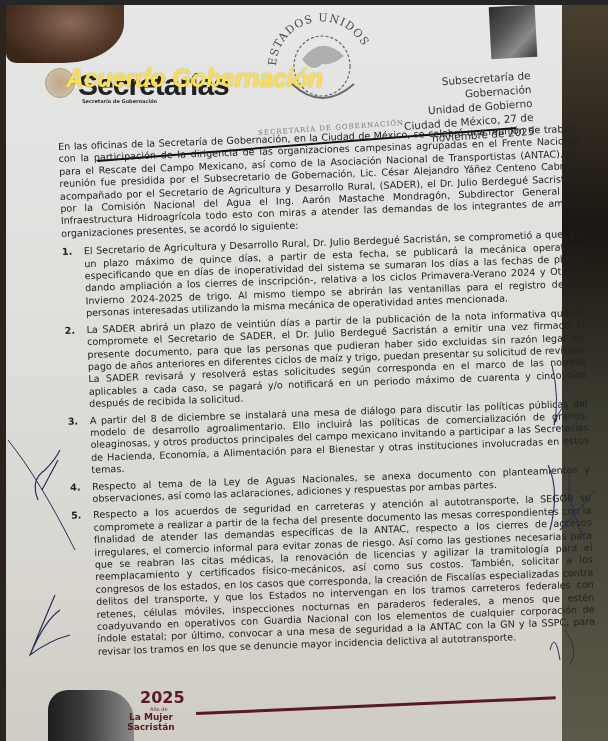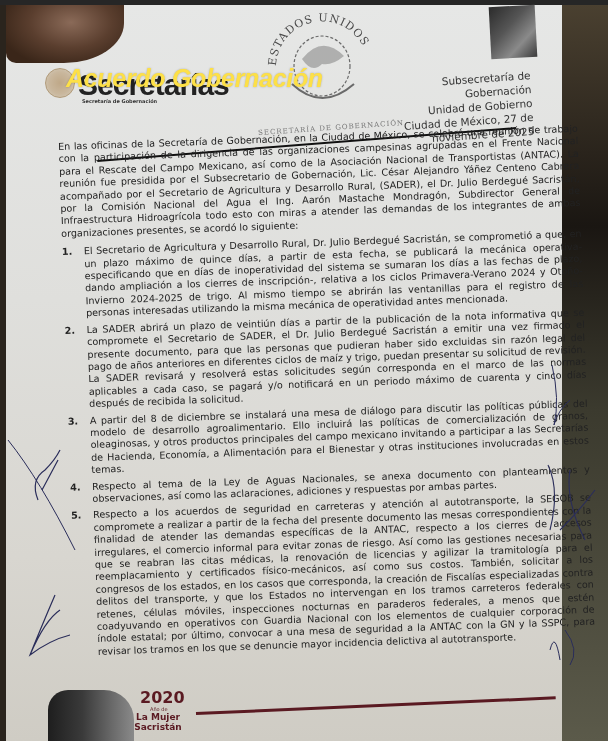--- a/index.html
+++ b/index.html
@@ -72,21 +72,21 @@
     position:absolute; left:196px; top:712px; width:360px; height:3px; background:#5a1a22;
     transform:rotate(-2.5deg); transform-origin:left center;
   }
   .footer-women {
     position:absolute; left:48px; top:690px; width:86px; height:51px;
     background:linear-gradient(90deg,#1e1e1e 0%,#3a3a3a 40%,#6a6a6a 75%,#8a8a8a 100%);
     border-top-left-radius:20px; border-top-right-radius:30px;
   }
   .footer-year { position:absolute; left:140px; top:690px; font-size:16px; font-weight:bold; color:#5a1a22; line-height:16px; }
   .footer-ano { position:absolute; left:150px; top:706px; font-size:5px; color:#5a1a22; }
-  .footer-mujer { position:absolute; left:130px; top:712px; font-size:9px; font-weight:bold; color:#5a1a22; line-height:10px; text-align:center; width:56px; }
+  .footer-mujer { position:absolute; left:123px; top:712px; font-size:9px; font-weight:bold; color:#5a1a22; line-height:10px; text-align:center; width:56px; }
   .sig { position:absolute; }
 </style>
 </head>
 <body>
 
 <div class="topbar"></div>
 <div class="right-bg"></div>
 
 <div class="paper"></div>
 <div class="thumb"></div>
@@ -152,19 +152,19 @@
   <path d="M38 70 Q30 50 45 40 Q55 30 60 20 M42 60 Q50 45 58 30" fill="none" stroke="#2a2d5a" stroke-width="1.2"></path>
   <path d="M55 165 Q40 200 30 225 Q50 210 70 205 M30 225 Q45 190 60 180" fill="none" stroke="#2a2d5a" stroke-width="1.2"></path>
 </svg>
 <svg class="sig" style="left:540px;top:360px" width="60" height="310">
   <path d="M12 5 Q20 40 14 65 Q18 50 30 40" fill="none" stroke="#2a2d5a" stroke-width="1"></path>
   <path d="M8 105 Q20 130 10 170 M30 110 Q25 140 45 180 M20 170 Q40 150 55 130" fill="none" stroke="#2a2d5a" stroke-width="1.1"></path>
   <path d="M10 290 Q15 270 20 300 M25 270 Q40 290 30 305" fill="none" stroke="#2a2d5a" stroke-width="1"></path>
 </svg>
 
 <div class="footer-women"></div>
-<div class="footer-year">2020</div>
+<div class="footer-year">2025</div>
 <div class="footer-ano">Año de</div>
 <div class="footer-mujer">
   <div>La Mujer</div>
   <div>Sacristán</div>
 </div>
 <div class="footer-line"></div>
 
 </body></html>

